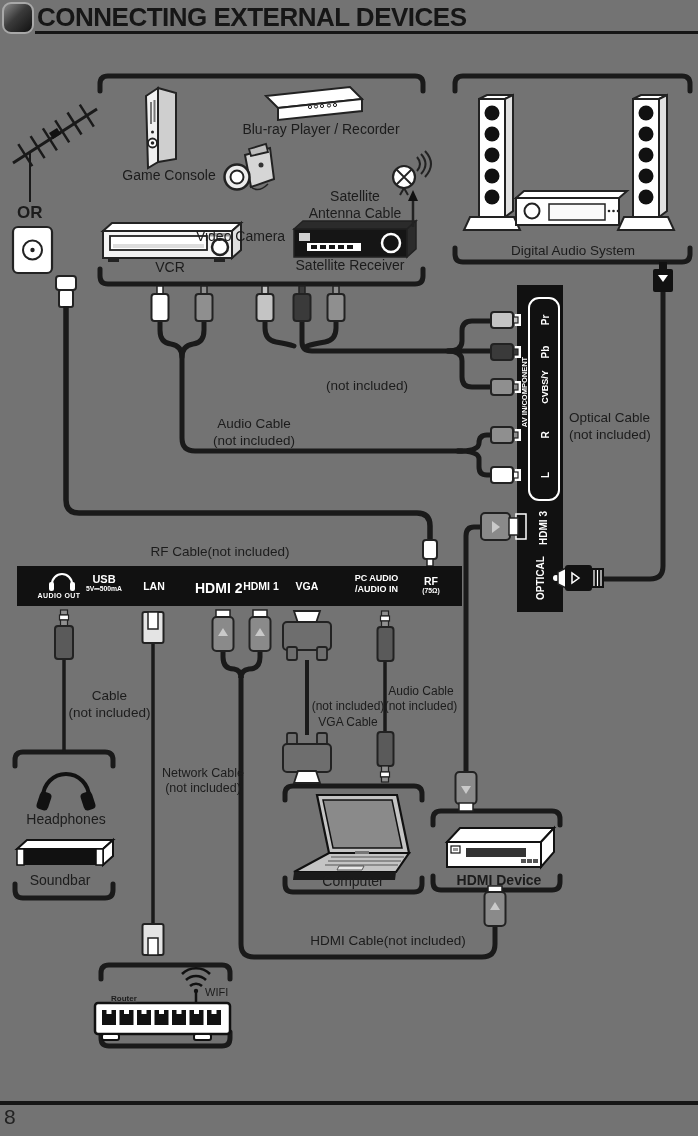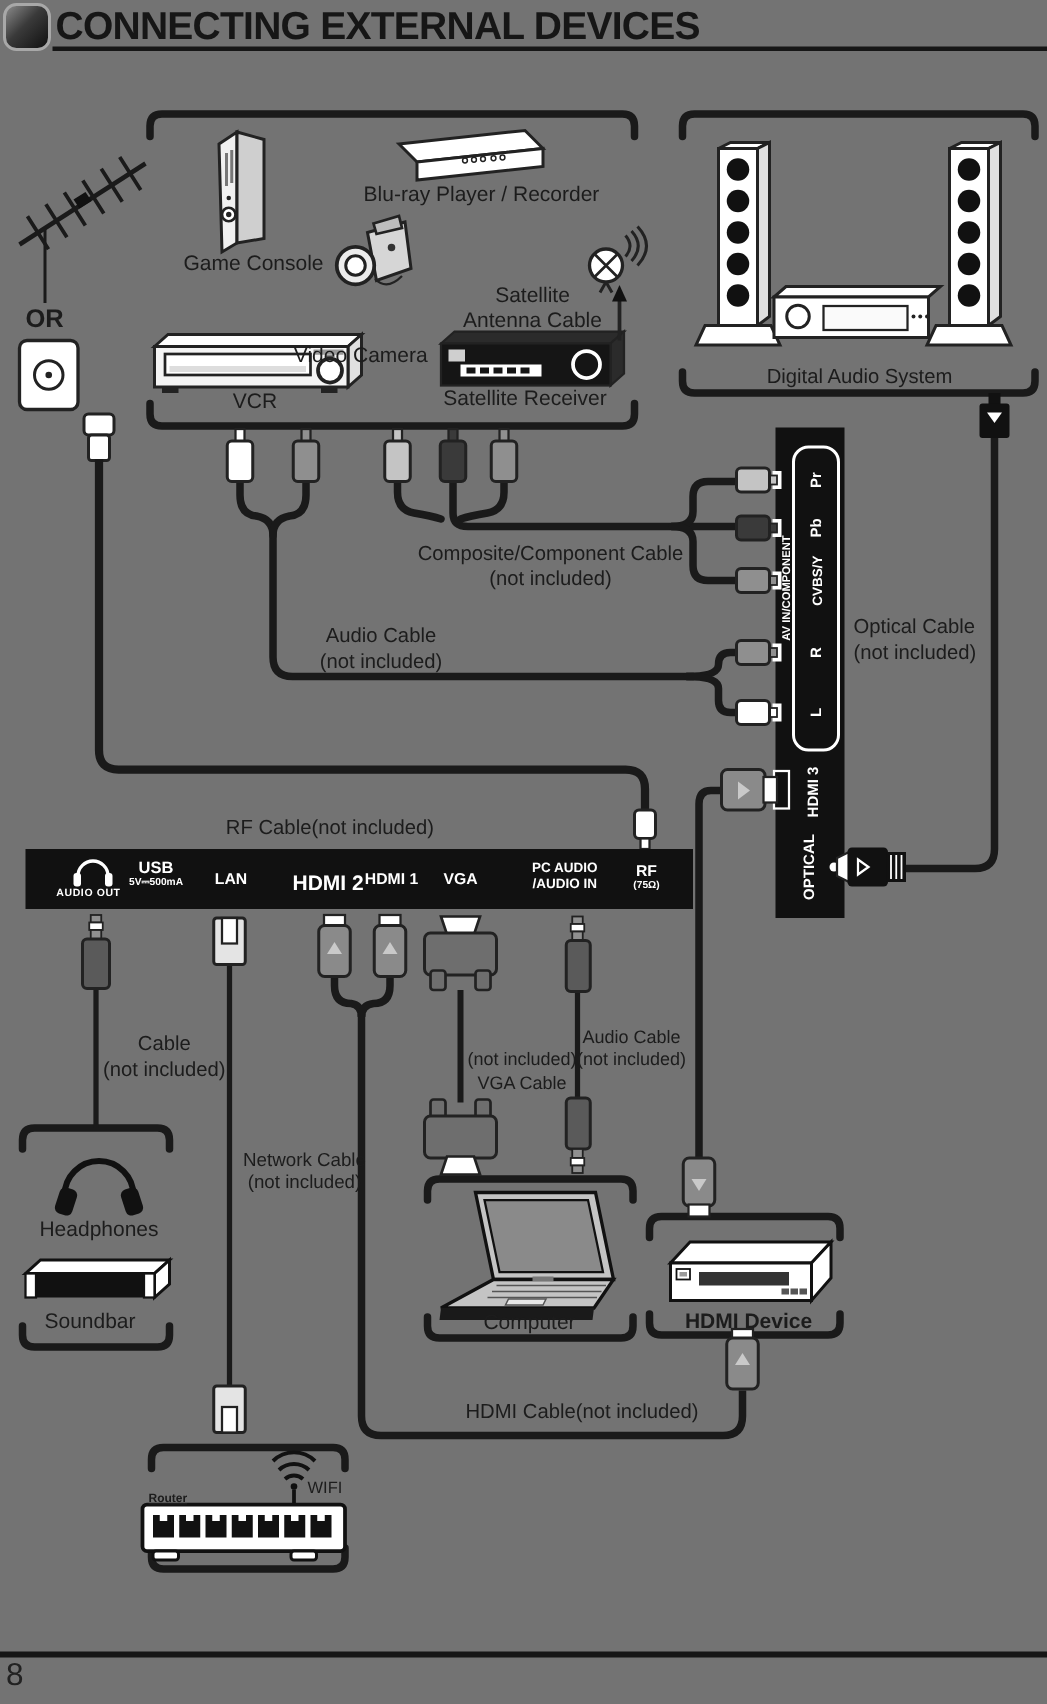--- a/index.html
+++ b/index.html
@@ -371,21 +371,20 @@
 
   <div class="lbl dev" style="left:236px; top:121px; width:170px;">Blu-ray Player / Recorder</div>
   <div class="lbl dev" style="left:110px; top:167px; width:118px;">Game Console</div>
   <div class="lbl dev" style="left:183px; top:204px; width:115px;margin-top:24px;">Video Camera</div>
   <div class="lbl dev" style="left:300px; top:188px; width:110px;">Satellite</div>
   <div class="lbl dev" style="left:300px; top:205px; width:110px;">Antenna Cable</div>
   <div class="lbl dev" style="left:130px; top:259px; width:80px;">VCR</div>
   <div class="lbl dev" style="left:285px; top:257px; width:130px;">Satellite Receiver</div>
   <div class="lbl" style="left:493px; top:243px; width:160px;">Digital Audio System</div>
 
-  <div class="lbl" style="left:262px; top:361px; width:210px;">Composite/Component Cable</div>
   <div class="lbl" style="left:262px; top:378px; width:210px;">(not included)</div>
   <div class="lbl" style="left:194px; top:416px; width:120px;">Audio Cable</div>
   <div class="lbl" style="left:194px; top:433px; width:120px;">(not included)</div>
   <div class="lbl left" style="left:569px; top:410px; width:110px;">Optical Cable</div>
   <div class="lbl left" style="left:569px; top:427px; width:110px;">(not included)</div>
   <div class="lbl" style="left:140px; top:544px; width:160px;">RF Cable(not included)</div>
   <div class="lbl" style="left:62px; top:688px; width:95px;">Cable</div>
   <div class="lbl" style="left:62px; top:705px; width:95px;">(not included)</div>
   <div class="lbl" style="left:157px; top:766px; width:92px; font-size:12.5px;">Network Cable</div>
   <div class="lbl" style="left:157px; top:781px; width:92px; font-size:12.5px;">(not included)</div>
@@ -393,21 +392,21 @@
   <div class="lbl sm" style="left:308px; top:699px; width:80px;">(not included)</div>
   <div class="lbl sm" style="left:380px; top:684px; width:82px;">Audio Cable</div>
   <div class="lbl sm" style="left:380px; top:699px; width:82px;">(not included)</div>
   <div class="lbl" style="left:298px; top:933px; width:180px;">HDMI Cable(not included)</div>
 
   <div class="lbl dev" style="left:18px; top:811px; width:96px;">Headphones</div>
   <div class="lbl dev" style="left:12px; top:872px; width:96px;">Soundbar</div>
   <div class="lbl dev" style="left:305px; top:873px; width:96px;">Computer</div>
   <div class="lbl dev" style="left:451px; top:872px; width:96px;font-weight:bold;">HDMI Device</div>
   <div class="wifi-lbl" style="left:205px; top:986px;">WIFI</div>
-  <div class="router-name" style="left:99px; top:994px;text-decoration:underline;">Router</div>
+  <div class="router-name" style="left:111px; top:994px;text-decoration:underline;">Router</div>
 
   <div class="wlabel" style="left:29px; top:592px; width:60px; font-size:7px; letter-spacing:0.4px;">AUDIO OUT</div>
   <div class="wlabel" style="left:82px; top:573px; width:44px; font-size:11px;">USB</div>
   <div class="wlabel" style="left:78px; top:585px; width:52px; font-size:6.8px;">5V⎓500mA</div>
   <div class="wlabel" style="left:132px; top:580px; width:44px; font-size:10.5px;">LAN</div>
   <div class="wlabel" style="left:195px; top:580px; width:44px; font-size:14px;">HDMI 2</div>
   <div class="wlabel" style="left:239px; top:580px; width:44px; font-size:10.5px;">HDMI 1</div>
   <div class="wlabel" style="left:285px; top:580px; width:44px; font-size:10.5px;">VGA</div>
   <div class="wlabel" style="left:349px; top:573px; width:55px; font-size:9px;">PC AUDIO</div>
   <div class="wlabel" style="left:349px; top:584px; width:55px; font-size:9px;">/AUDIO IN</div>

